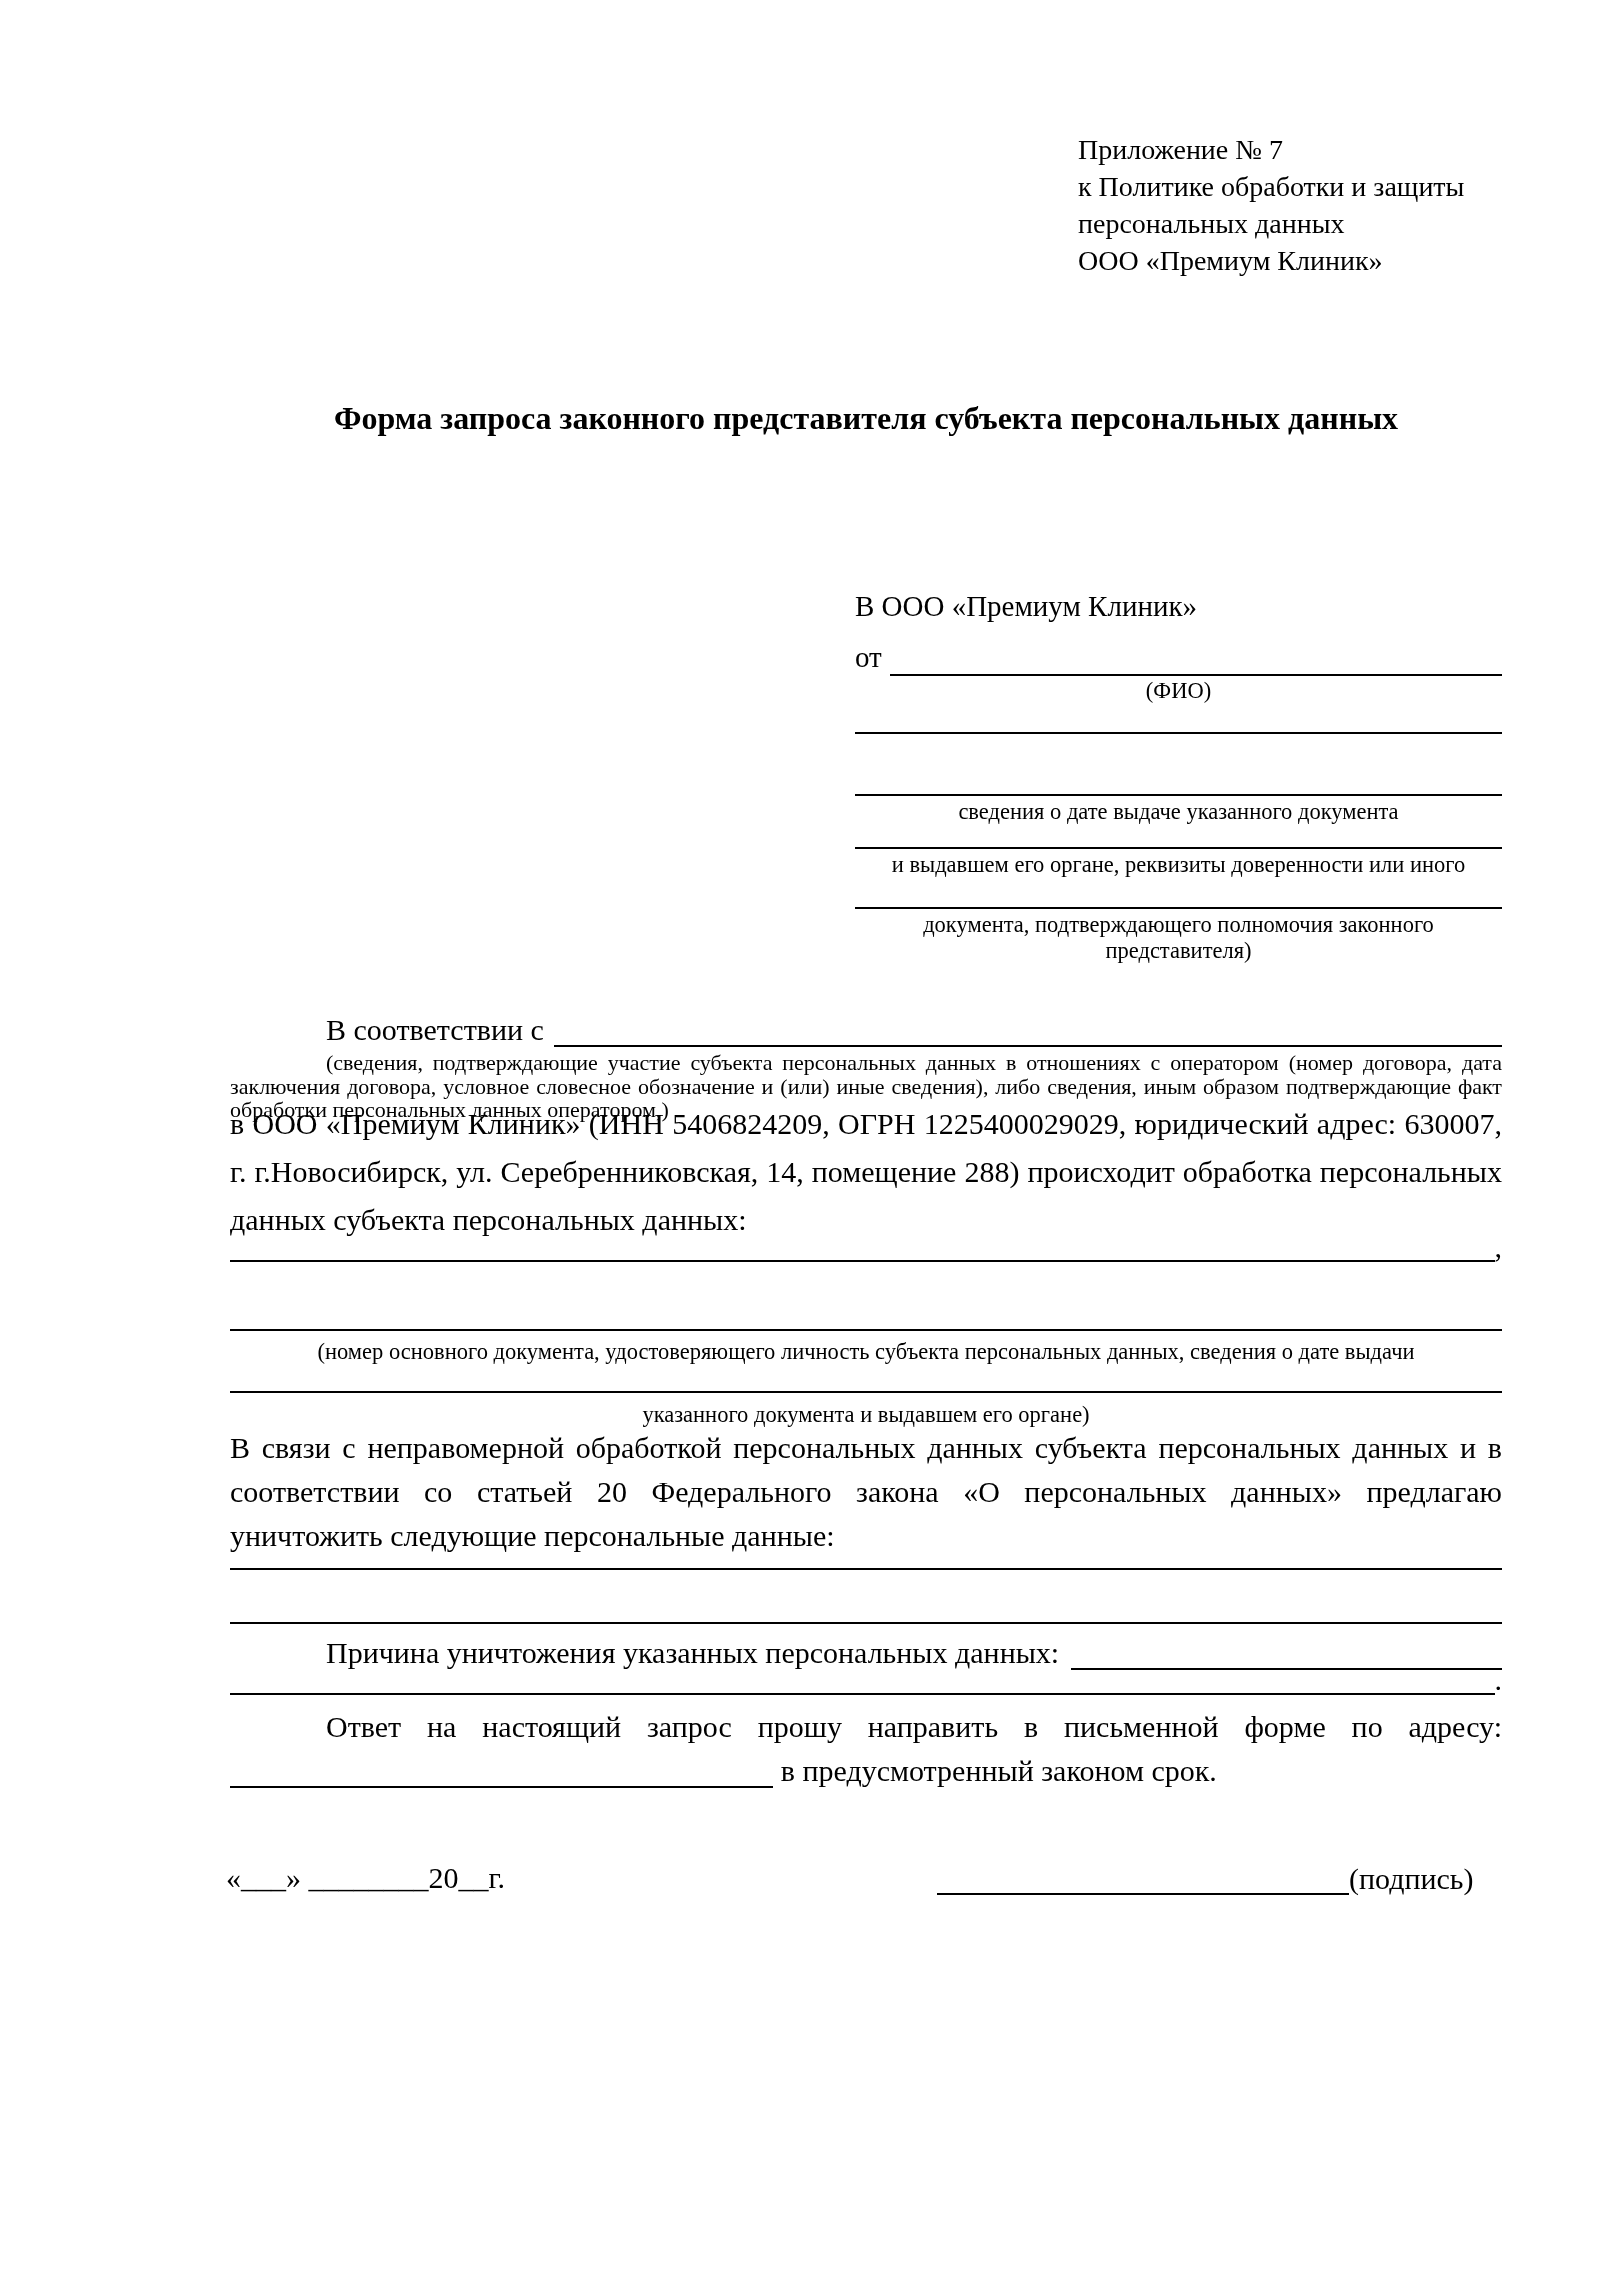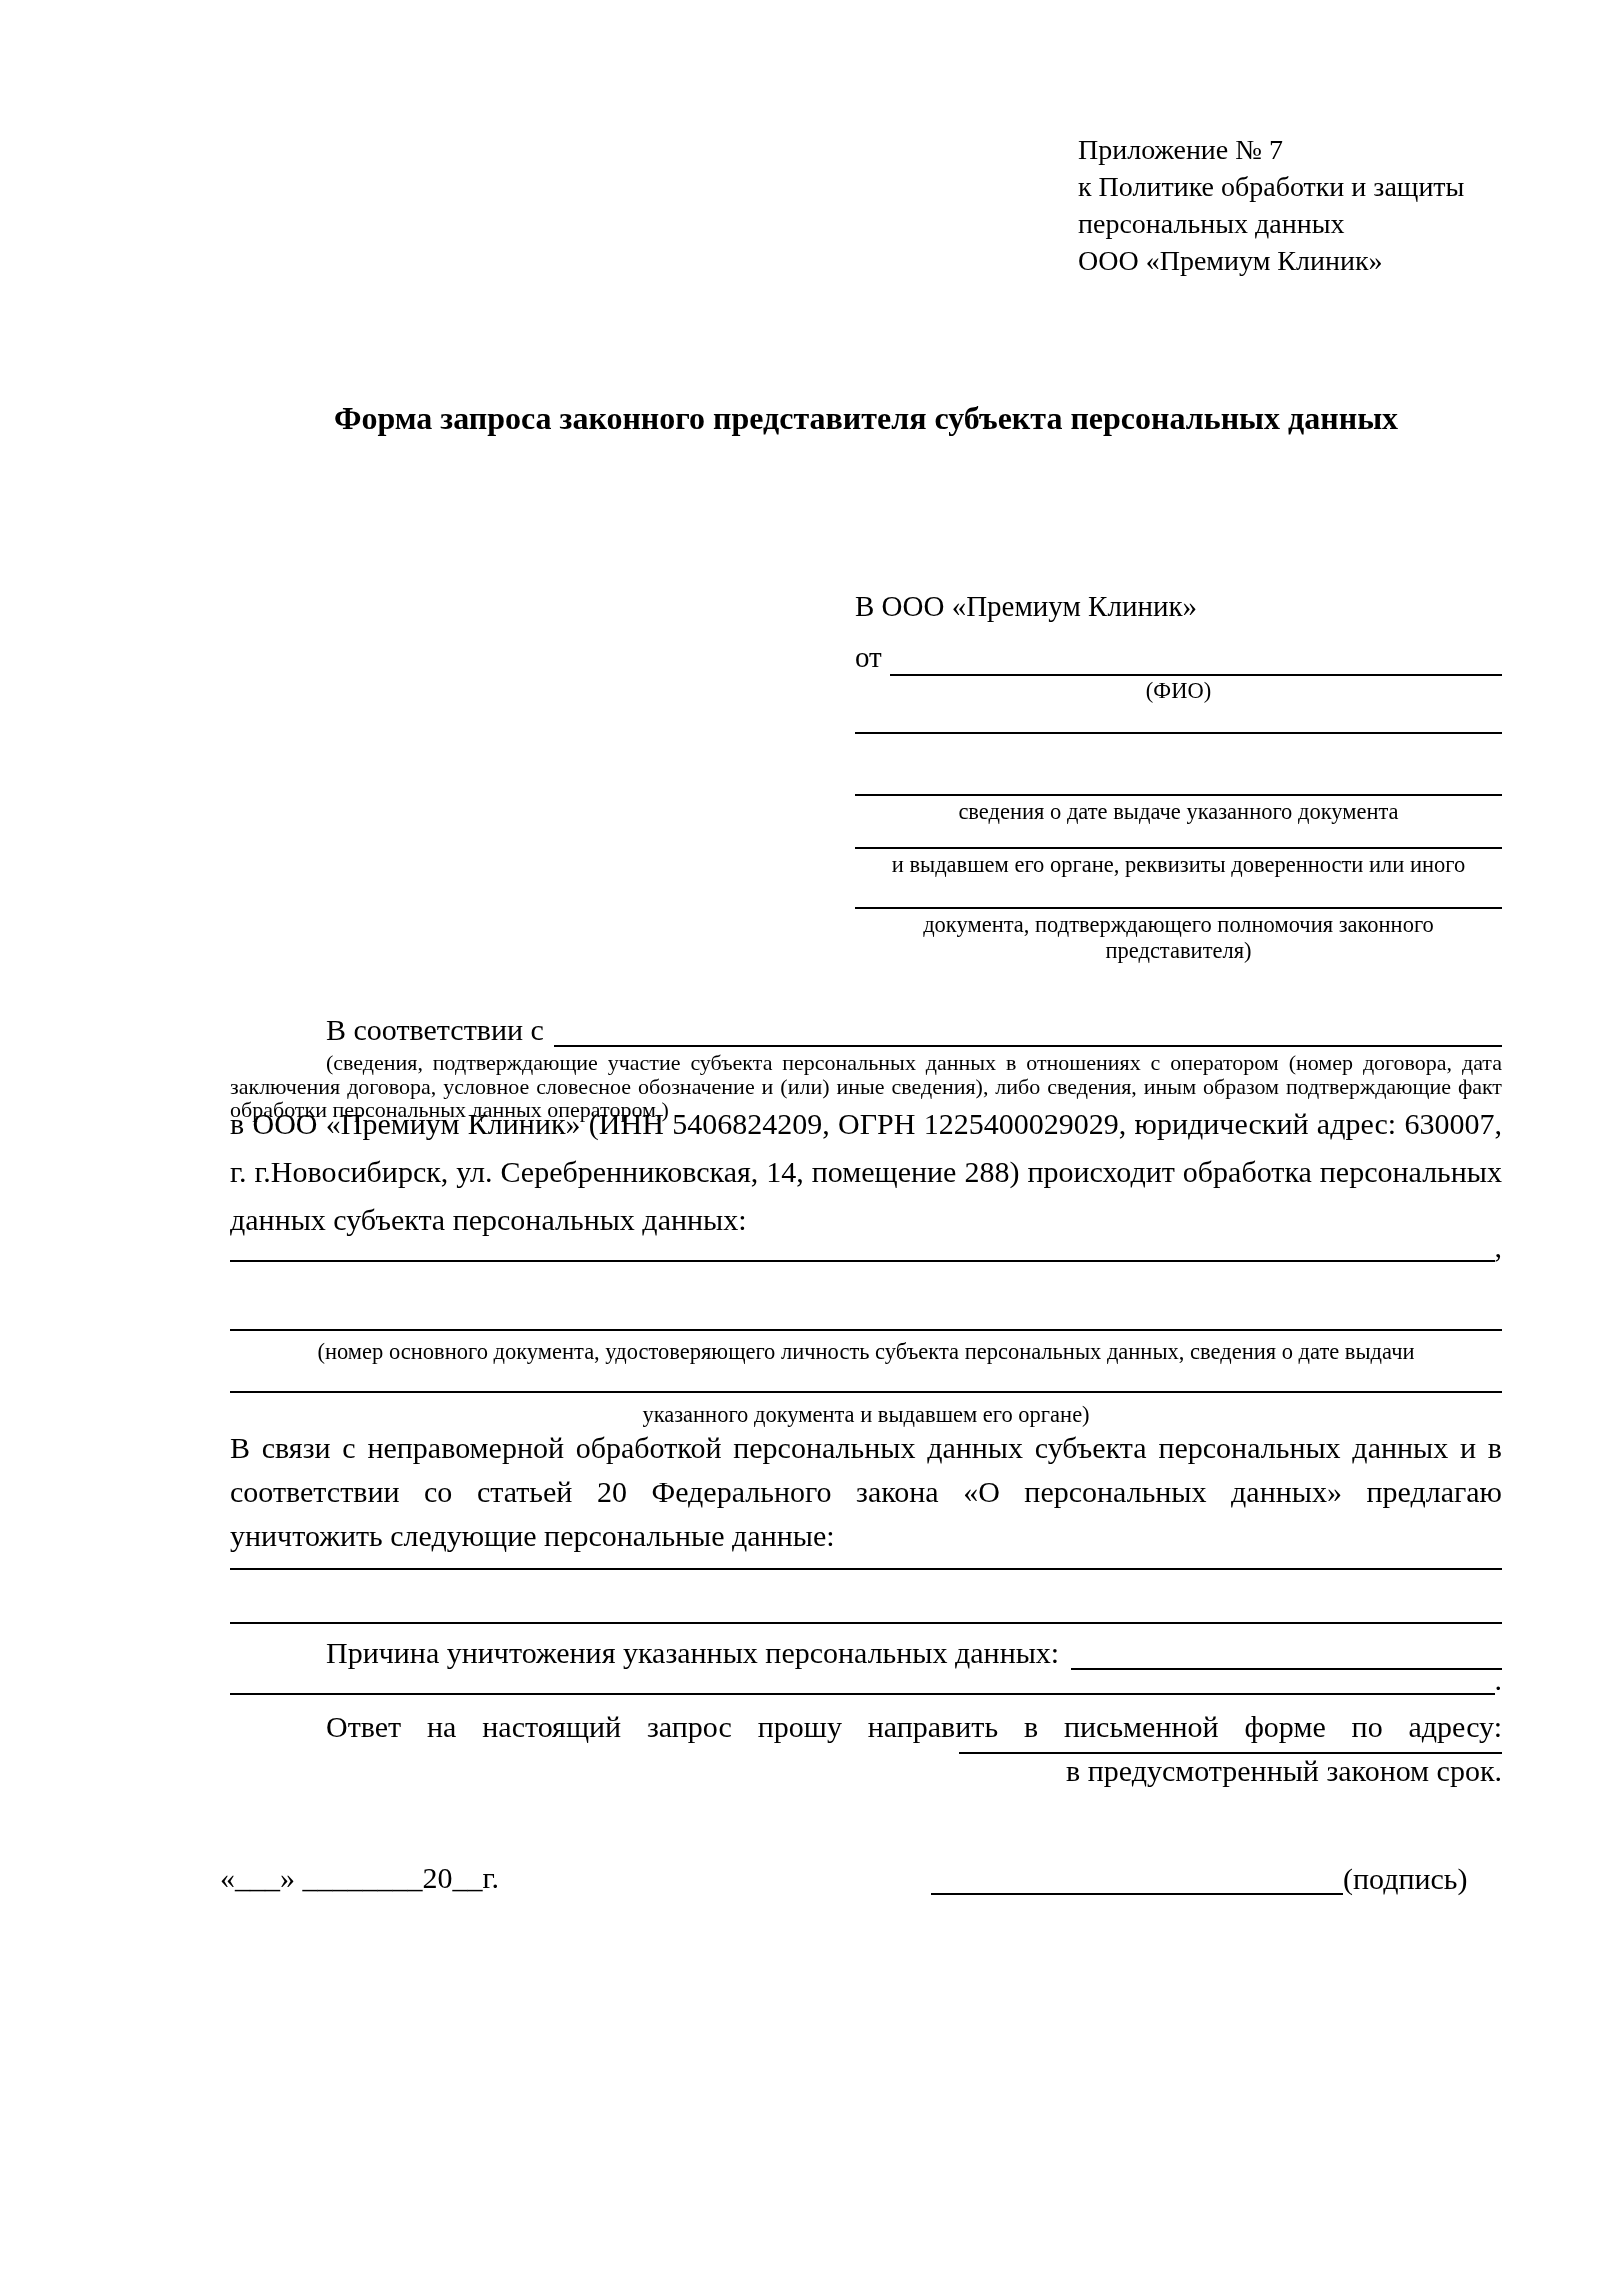--- a/index.html
+++ b/index.html
@@ -169,32 +169,31 @@
 
   .reply-row {
     position: absolute;
     top: 1751px;
     left: 230px;
     width: 1272px;
     height: 37px;
     display: flex;
     align-items: flex-end;
     font-size: 30px;
-    flex-direction: column;
   }
   .reply-row .fill {
     flex: 0 0 auto;
     width: 543px;
   }
   .reply-row .tail { margin-left: 7.8px; white-space: nowrap; }
 
   .footer-row {
     position: absolute;
     top: 1858px;
-    left: 220px;
+    left: 226px;
     width: 1272px;
     height: 37px;
     display: flex;
     justify-content: space-between;
     align-items: flex-end;
     font-size: 30px;
     box-sizing: border-box;
     padding-right: 24.5px;
   }
   .sig-group {

